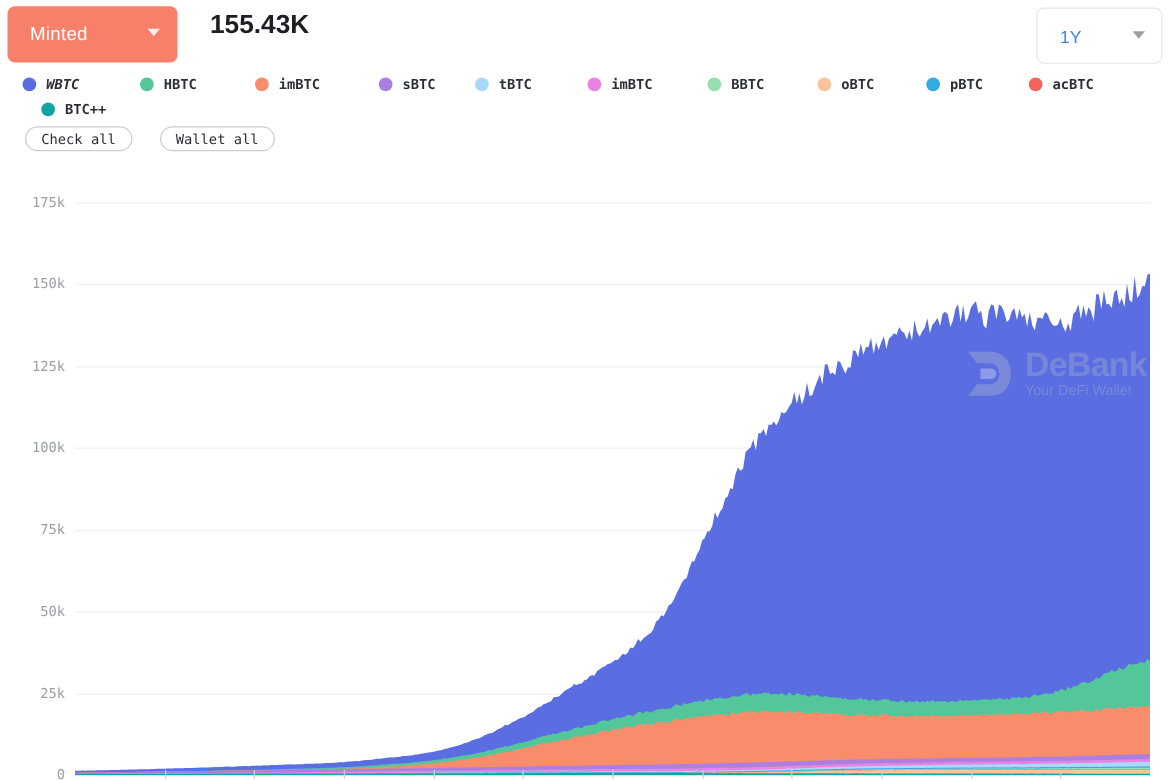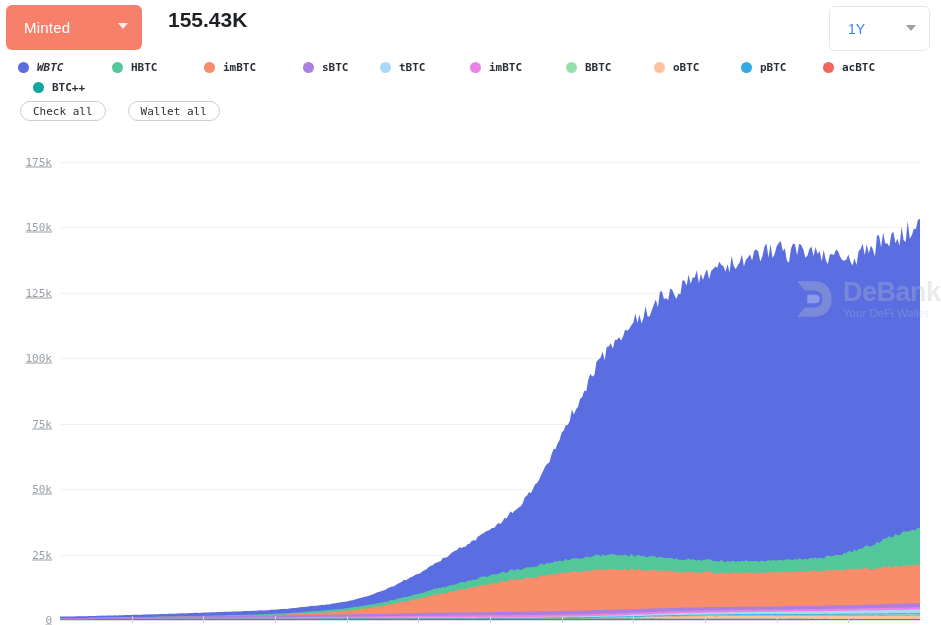--- a/index.html
+++ b/index.html
@@ -66,29 +66,29 @@
     padding:0 12px;cursor:pointer;display:flex;align-items:center;
   }
   .btnrow .pillbtn+.pillbtn{margin-left:22px;}
   
   .chart-wrap{position:absolute;left:0;top:130px;width:941px;height:495px;}
   .plot{position:absolute;left:60px;top:32px;width:860px;height:458px;}
   .ylabels{position:absolute;left:0;top:32px;width:52px;height:458px;}
   .ylab{
     position:absolute;right:0;font-size:11px;color:#9aa0a6;
     font-family:"DejaVu Sans Mono", monospace;transform:translateY(-50%);
-    text-align:center;white-space:nowrap;text-decoration:underline;
+    text-align:center;white-space:nowrap;
   }
   .gridline{position:absolute;left:60px;width:860px;height:1px;background:#f0f1f3;}
   .xaxis{position:absolute;left:60px;top:490px;width:860px;height:1px;background:#dcdfe3;}
   .xlabels{position:absolute;left:0;top:493px;width:941px;height:22px;}
   .xtick{position:absolute;top:-7px;width:1px;height:7px;background:#c9ced6;}
   
   .watermark{
-    position:absolute;left:793px;top:148px;display:flex;align-items:flex-start;opacity:.30;
+    position:absolute;left:770px;top:148px;display:flex;align-items:flex-start;opacity:.30;
   }
   .wm-logo{width:42px;height:42px;flex:0 0 auto;}
   .wm-txt{margin-left:8px;}
   .wm-name{font-size:27px;font-weight:bold;color:#b9bdc4;line-height:28px;letter-spacing:-.5px;}
   .wm-tag{font-size:11.5px;color:#b9bdc4;line-height:14px;}
   svg{display:block;}
 </style>
 </head>
 <body>
 

